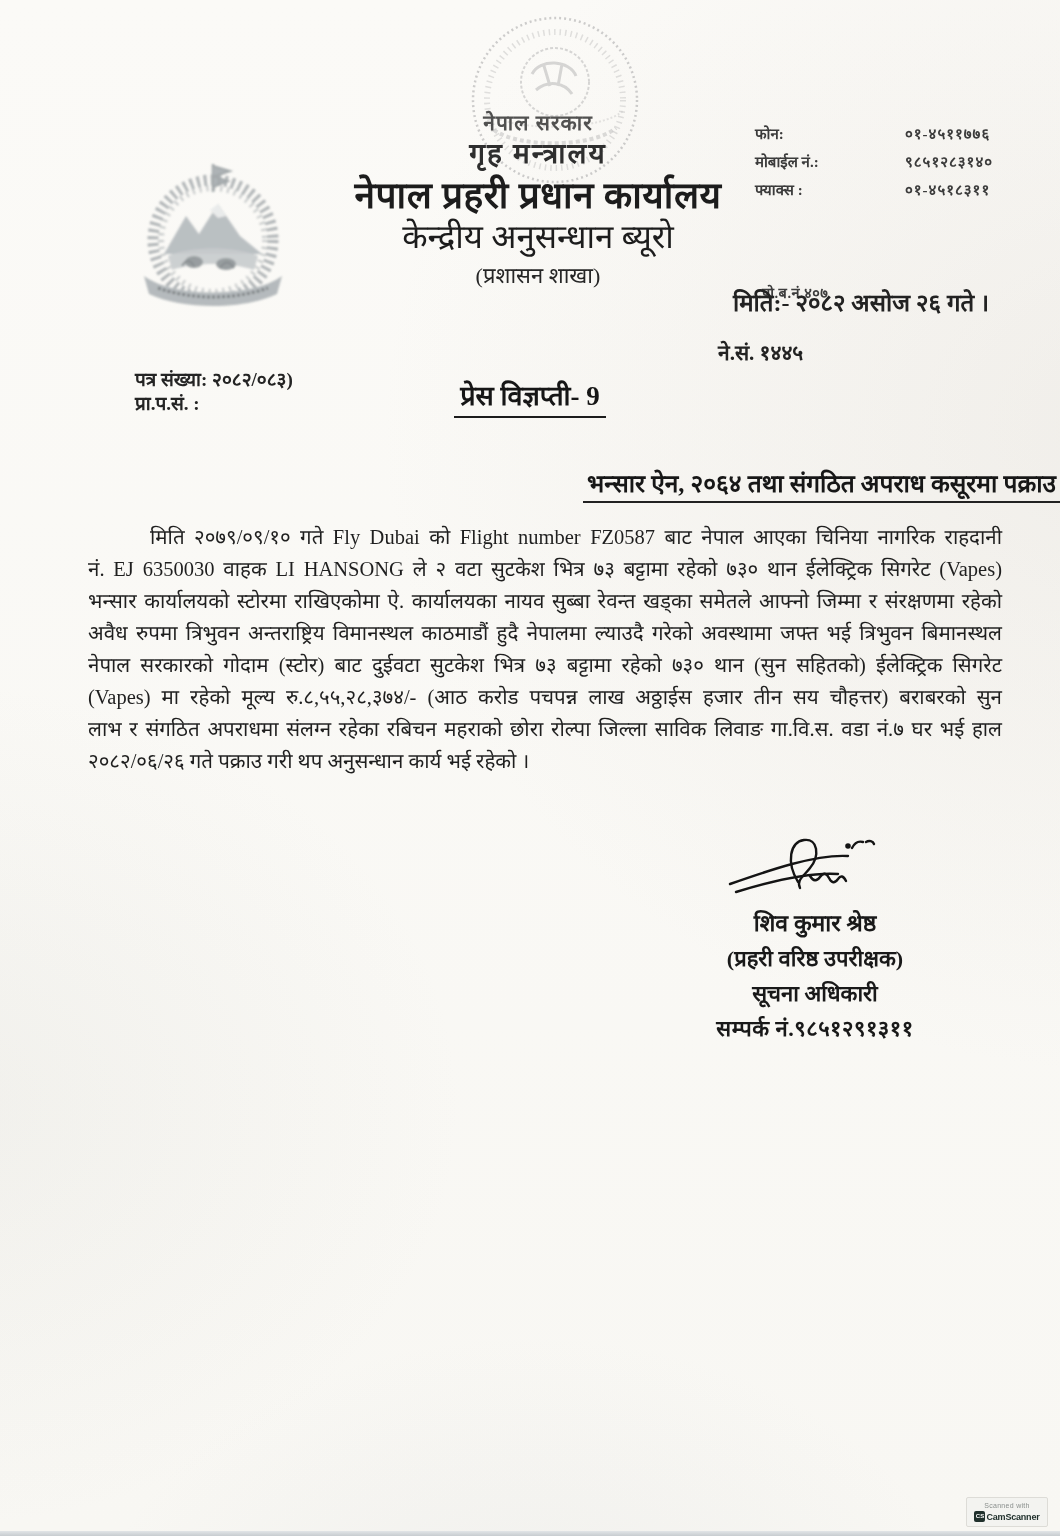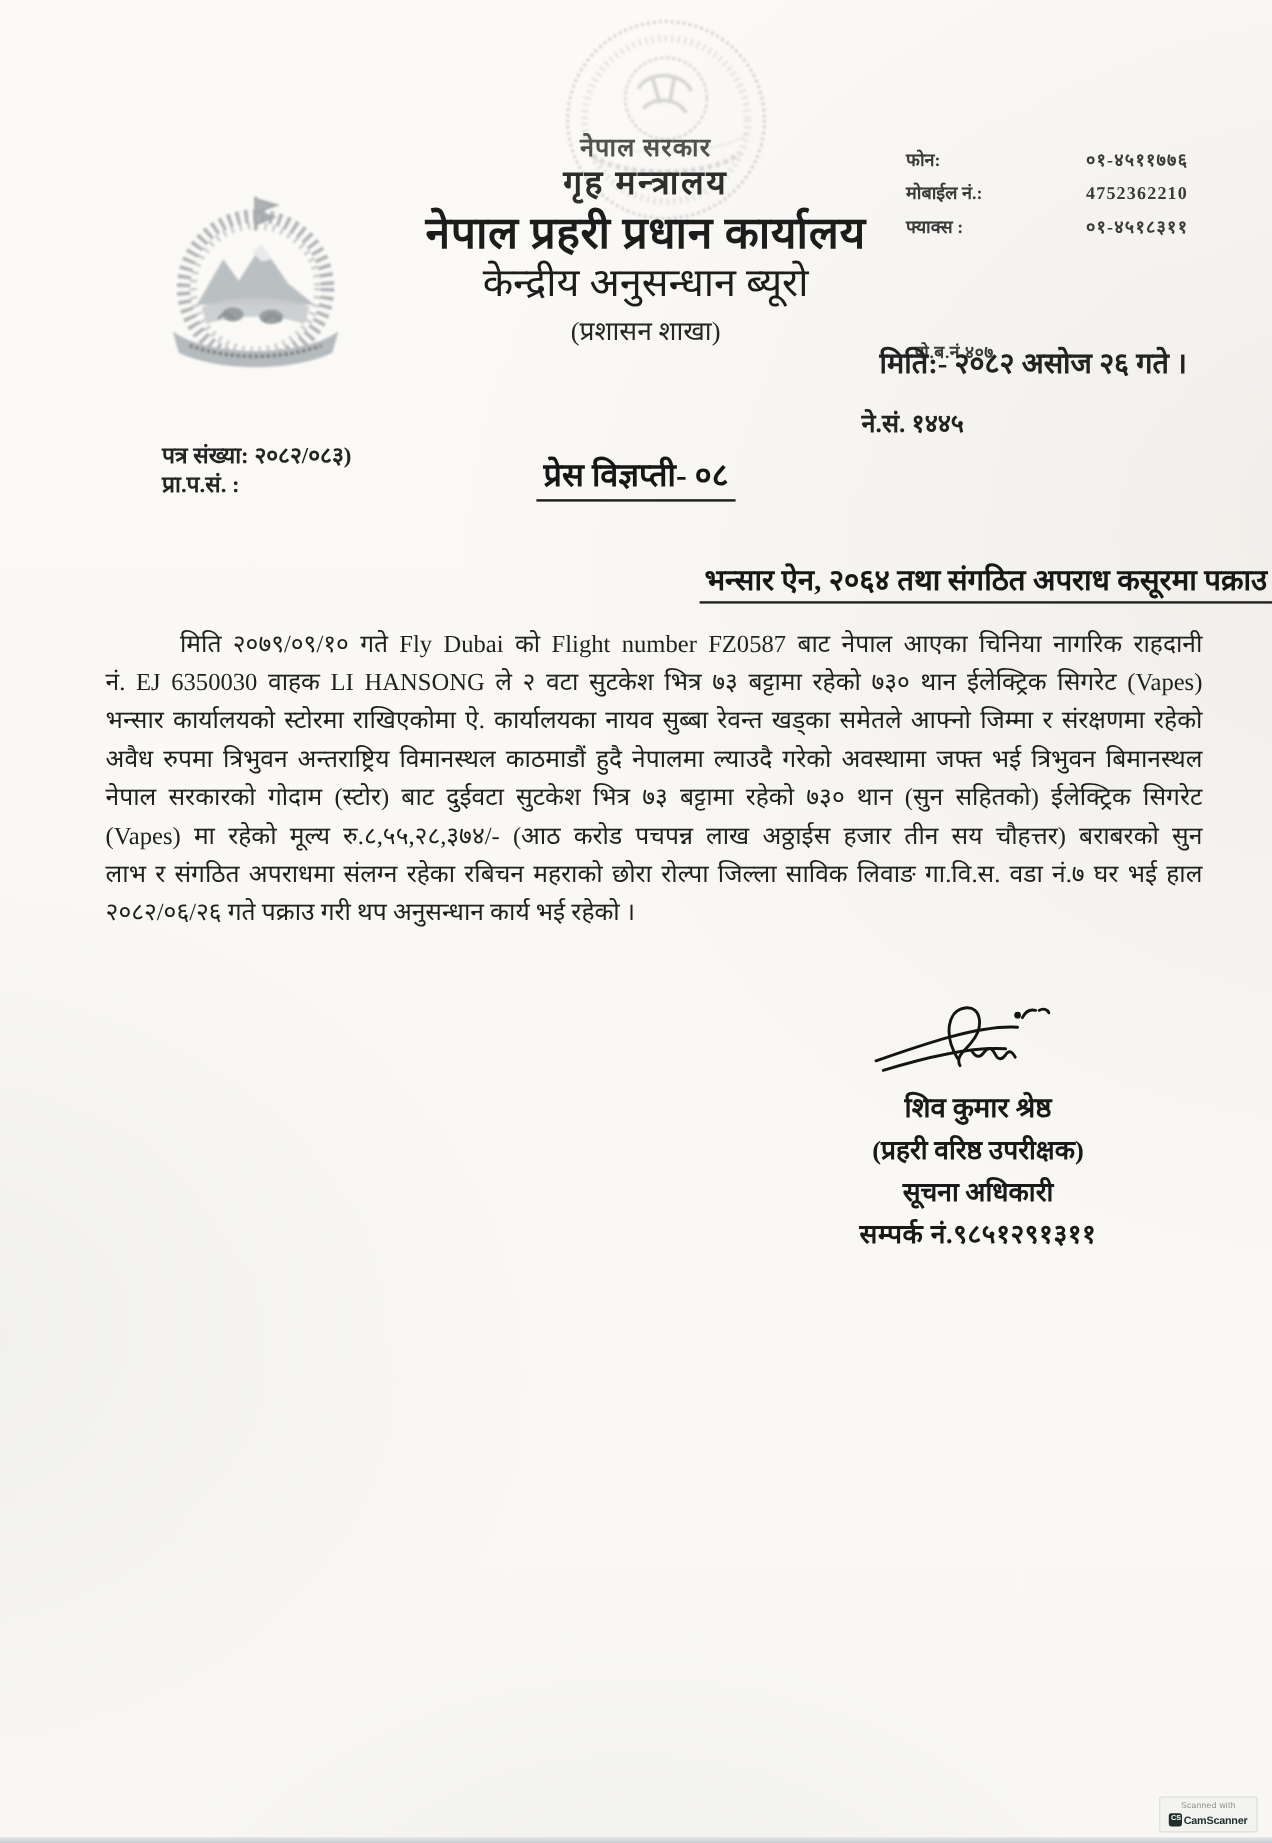--- a/index.html
+++ b/index.html
@@ -136,37 +136,37 @@
     <div class="hdr-branch">(प्रशासन शाखा)</div>
   </div>
 
   <div class="abs contacts">
     <div class="contact-row">
       <span class="lbl">फोन:</span>
       <span class="val">०१-४५११७७६</span>
     </div>
     <div class="contact-row">
       <span class="lbl">मोबाईल नं.:</span>
-      <span class="val">4752362210</span>
+      <span class="val">९८५१२८३१४०</span>
     </div>
     <div class="contact-row">
       <span class="lbl">फ्याक्स :</span>
       <span class="val">०१-४५१८३११</span>
     </div>
   </div>
 
   <div class="abs po-no">पो.ब.नं.४०७</div>
   <div class="abs date-line">मिति:- २०८२ असोज २६ गते ।</div>
   <div class="abs ne-sa">ने.सं. १४४५</div>
 
   <div class="abs letter-no">पत्र संख्या: २०८२/०८३)</div>
   <div class="abs pra-pa">प्रा.प.सं. :</div>
 
   <div class="abs press-title">
-    <span>प्रेस विज्ञप्ती- ०८</span>
+    <span>प्रेस विज्ञप्ती- 9</span>
   </div>
 
   <div class="abs body-heading">
     <span>भन्सार ऐन, २०६४ तथा संगठित अपराध कसूरमा  पक्राउ</span>
   </div>
 
   <div class="abs body-text">
     <div class="line first">मिति २०७९/०९/१० गते Fly Dubai को Flight number FZ0587 बाट नेपाल आएका चिनिया नागरिक राहदानी</div>
     <div class="line">नं. EJ 6350030 वाहक LI  HANSONG ले २ वटा सुटकेश भित्र ७३ बट्टामा रहेको ७३० थान ईलेक्ट्रिक सिगरेट (Vapes)</div>
     <div class="line">भन्सार कार्यालयको स्टोरमा राखिएकोमा ऐ. कार्यालयका नायव सुब्बा रेवन्त खड्का समेतले आफ्नो जिम्मा र संरक्षणमा रहेको</div>

